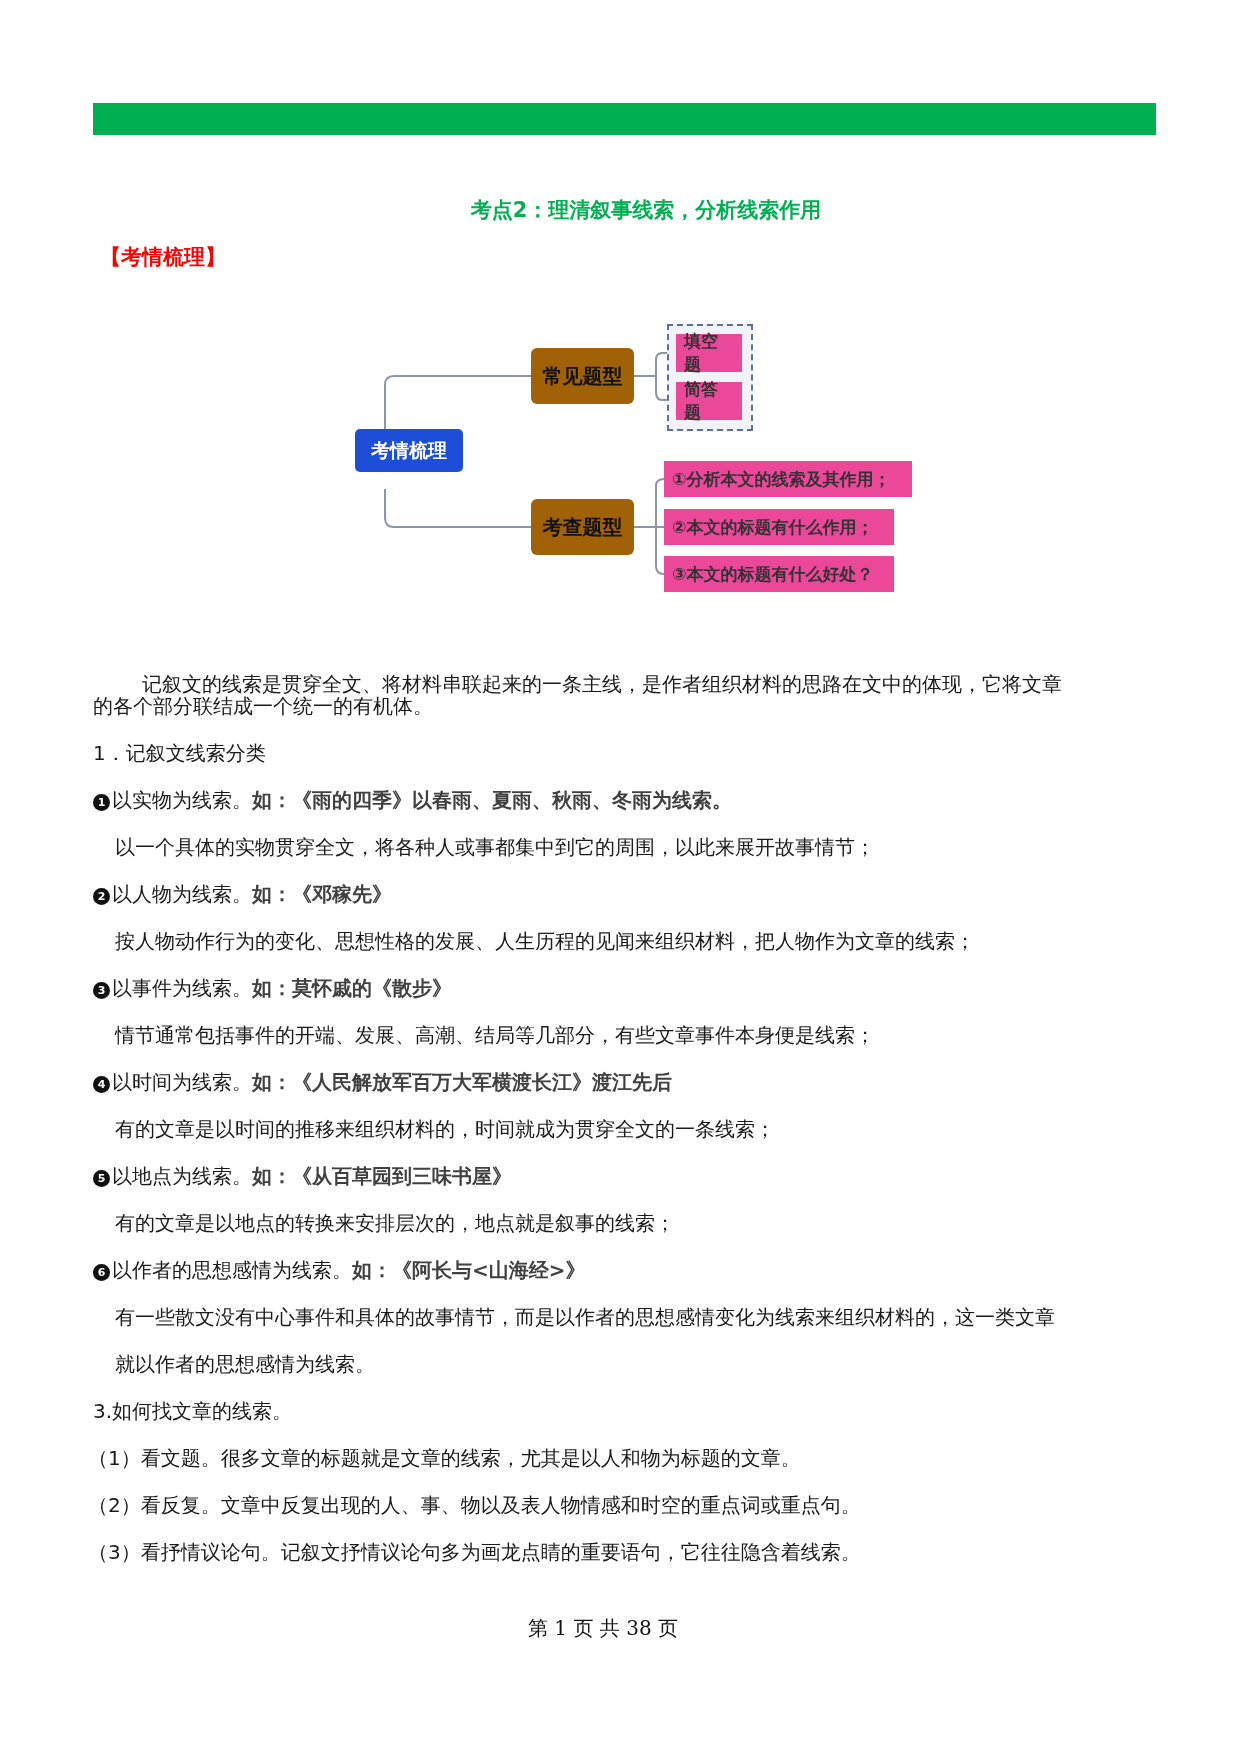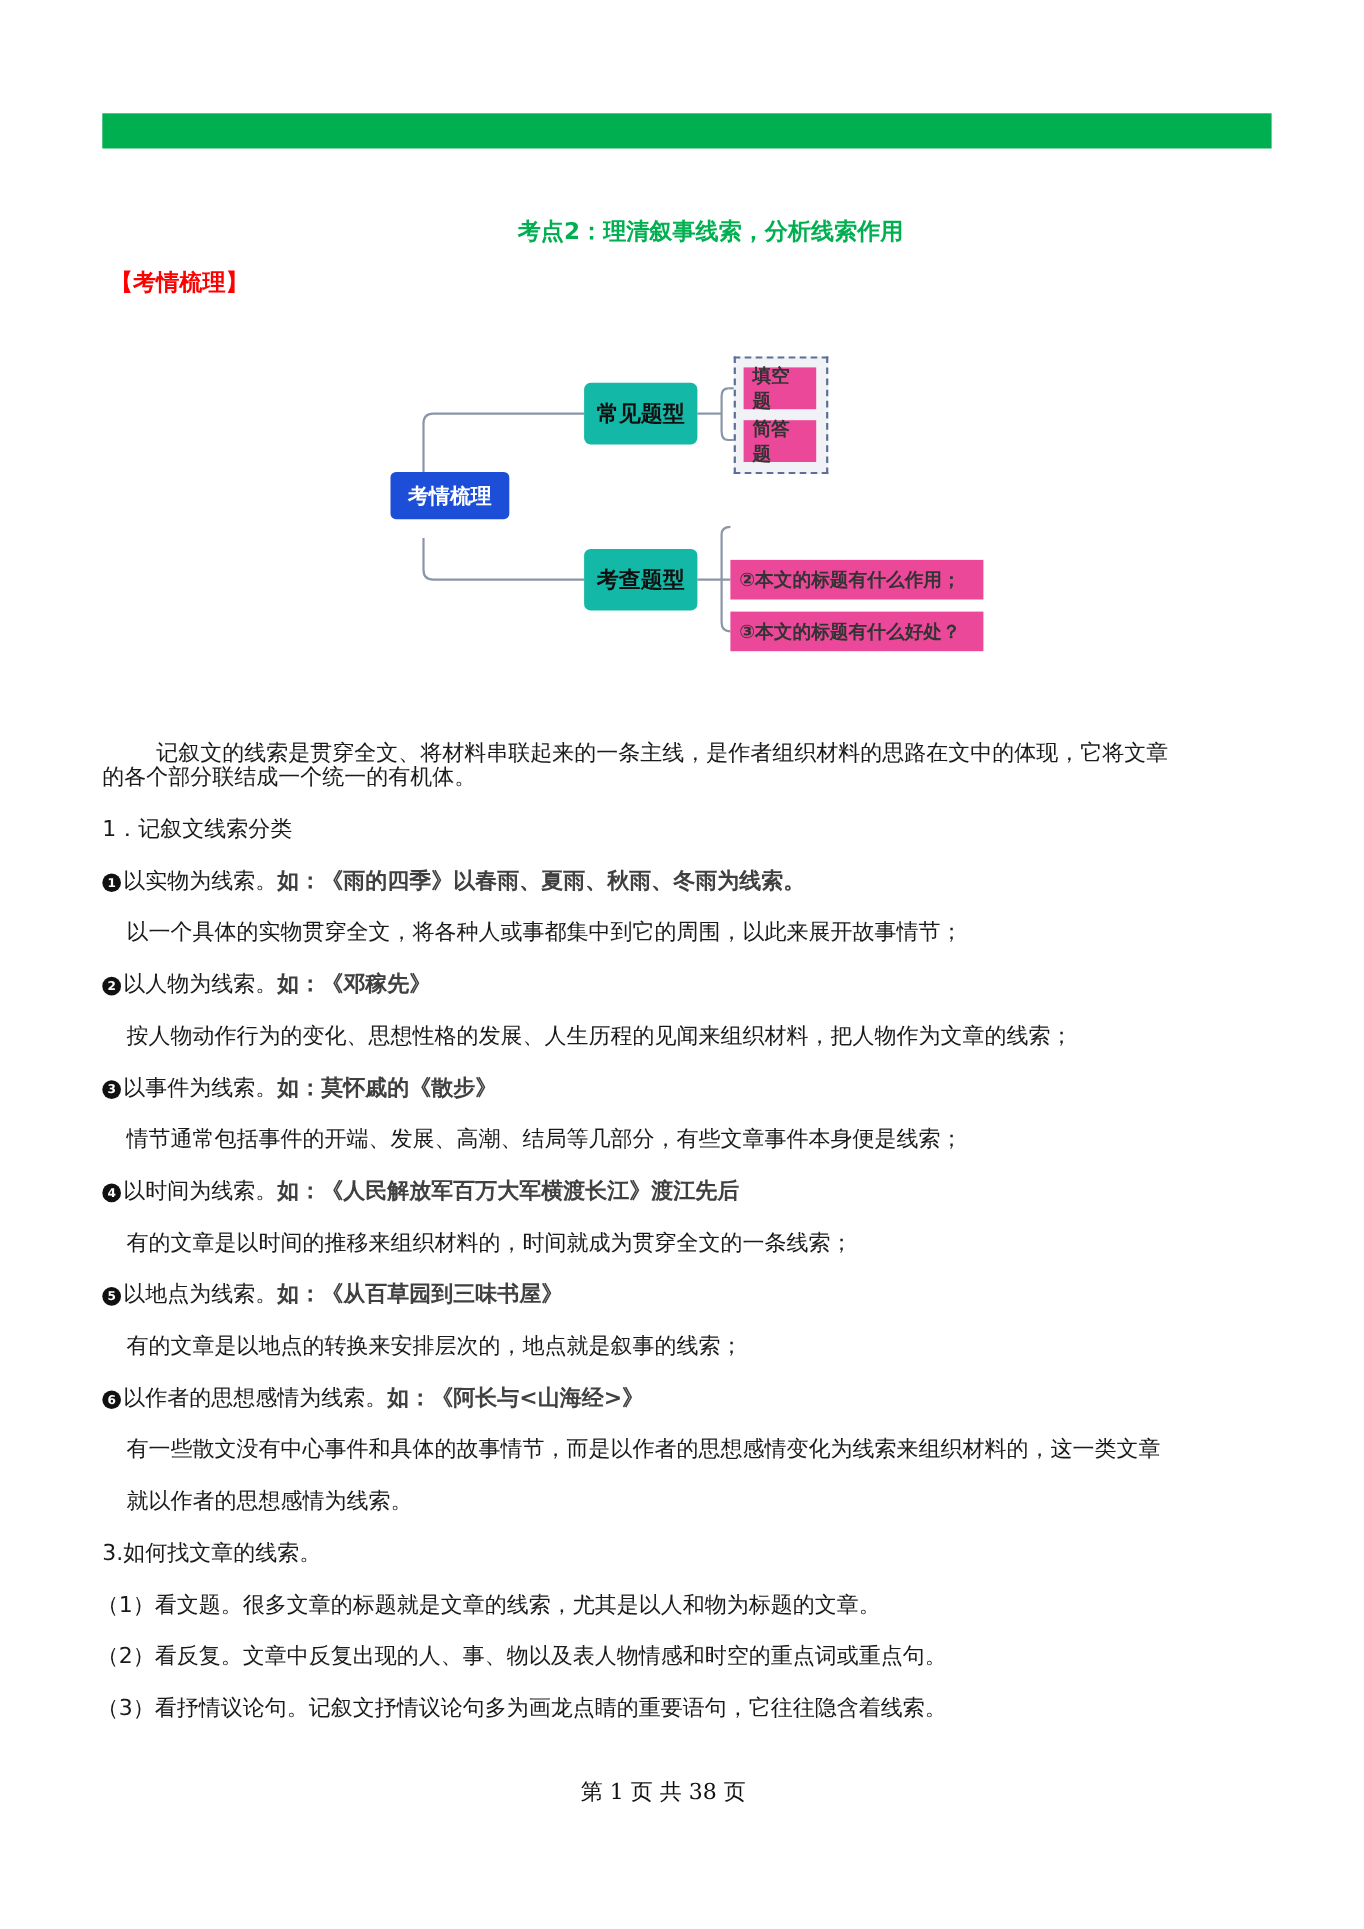--- a/index.html
+++ b/index.html
@@ -10,21 +10,21 @@
              font-size: 21px; font-weight: bold; color: #00b050; padding-left: 52px; box-sizing: border-box; }
     .section-tag { position: absolute; left: 100px; top: 243px; font-size: 21px; font-weight: bold; color: #ff0000; }
 
     
     .mm { position: absolute; left: 0; top: 0; width: 1240px; height: 620px; }
     .mm svg { position: absolute; left: 0; top: 0; }
     .node { position: absolute; display: flex; align-items: center; justify-content: center;
             font-weight: bold; box-sizing: border-box; }
     .root { left: 331px; top: 429px; width: 108px; height: 43px; background: #1d4ed8; color: #ffffff;
             border-radius: 5px; font-size: 19px; margin-left: 24px; }
-    .branch { width: 103px; height: 56px; background: #14b8a6; color: #111; border-radius: 6px; font-size: 20px; }
+    .branch { width: 103px; height: 56px; background: #a16207; color: #111; border-radius: 6px; font-size: 20px; }
     .b1 { left: 531px; top: 348px; }
     .b2 { left: 531px; top: 499px; }
     .dashgroup { position: absolute; left: 667px; top: 324px; width: 86px; height: 107px;
                  border: 2px dashed #5b7098; background: #f0f2f5; box-sizing: border-box; }
     .leaf { position: absolute; background: #ec4899; color: #333; font-size: 17px; font-weight: bold;
             display: flex; align-items: center; padding: 0 8px; box-sizing: border-box; }
     .l1 { left: 676px; top: 334px; width: 66px; height: 38px; }
     .l2 { left: 676px; top: 382px; width: 66px; height: 38px; }
     .q1 { left: 664px; top: 461px; width: 248px; height: 36px; }
     .q2 { left: 664px; top: 509px; width: 230px; height: 36px; }
@@ -60,20 +60,21 @@
       <path d="M634 527 H664"></path>
       <path d="M664 479 Q656 479 656 486 V566 Q656 574 664 574"></path>
     </g>
   </svg>
   <div class="node root">考情梳理</div>
   <div class="node branch b1">常见题型</div>
   <div class="node branch b2">考查题型</div>
   <div class="dashgroup"></div>
   <div class="leaf l1">填空题</div>
   <div class="leaf l2">简答题</div>
+  <div class="leaf q1">①分析本文的线索及其作用；</div>
   <div class="leaf q2">②本文的标题有什么作用；</div>
   <div class="leaf q3">③本文的标题有什么好处？</div>
 </div>
 
 <div class="line para-first" style="top:670px">记叙文的线索是贯穿全文、将材料串联起来的一条主线，是作者组织材料的思路在文中的体现，它将文章</div>
 <div class="line" style="top:692px">的各个部分联结成一个统一的有机体。</div>
 
 <div class="line" style="top:739px">1．记叙文线索分类</div>
 
 <div class="line" style="top:786px">

